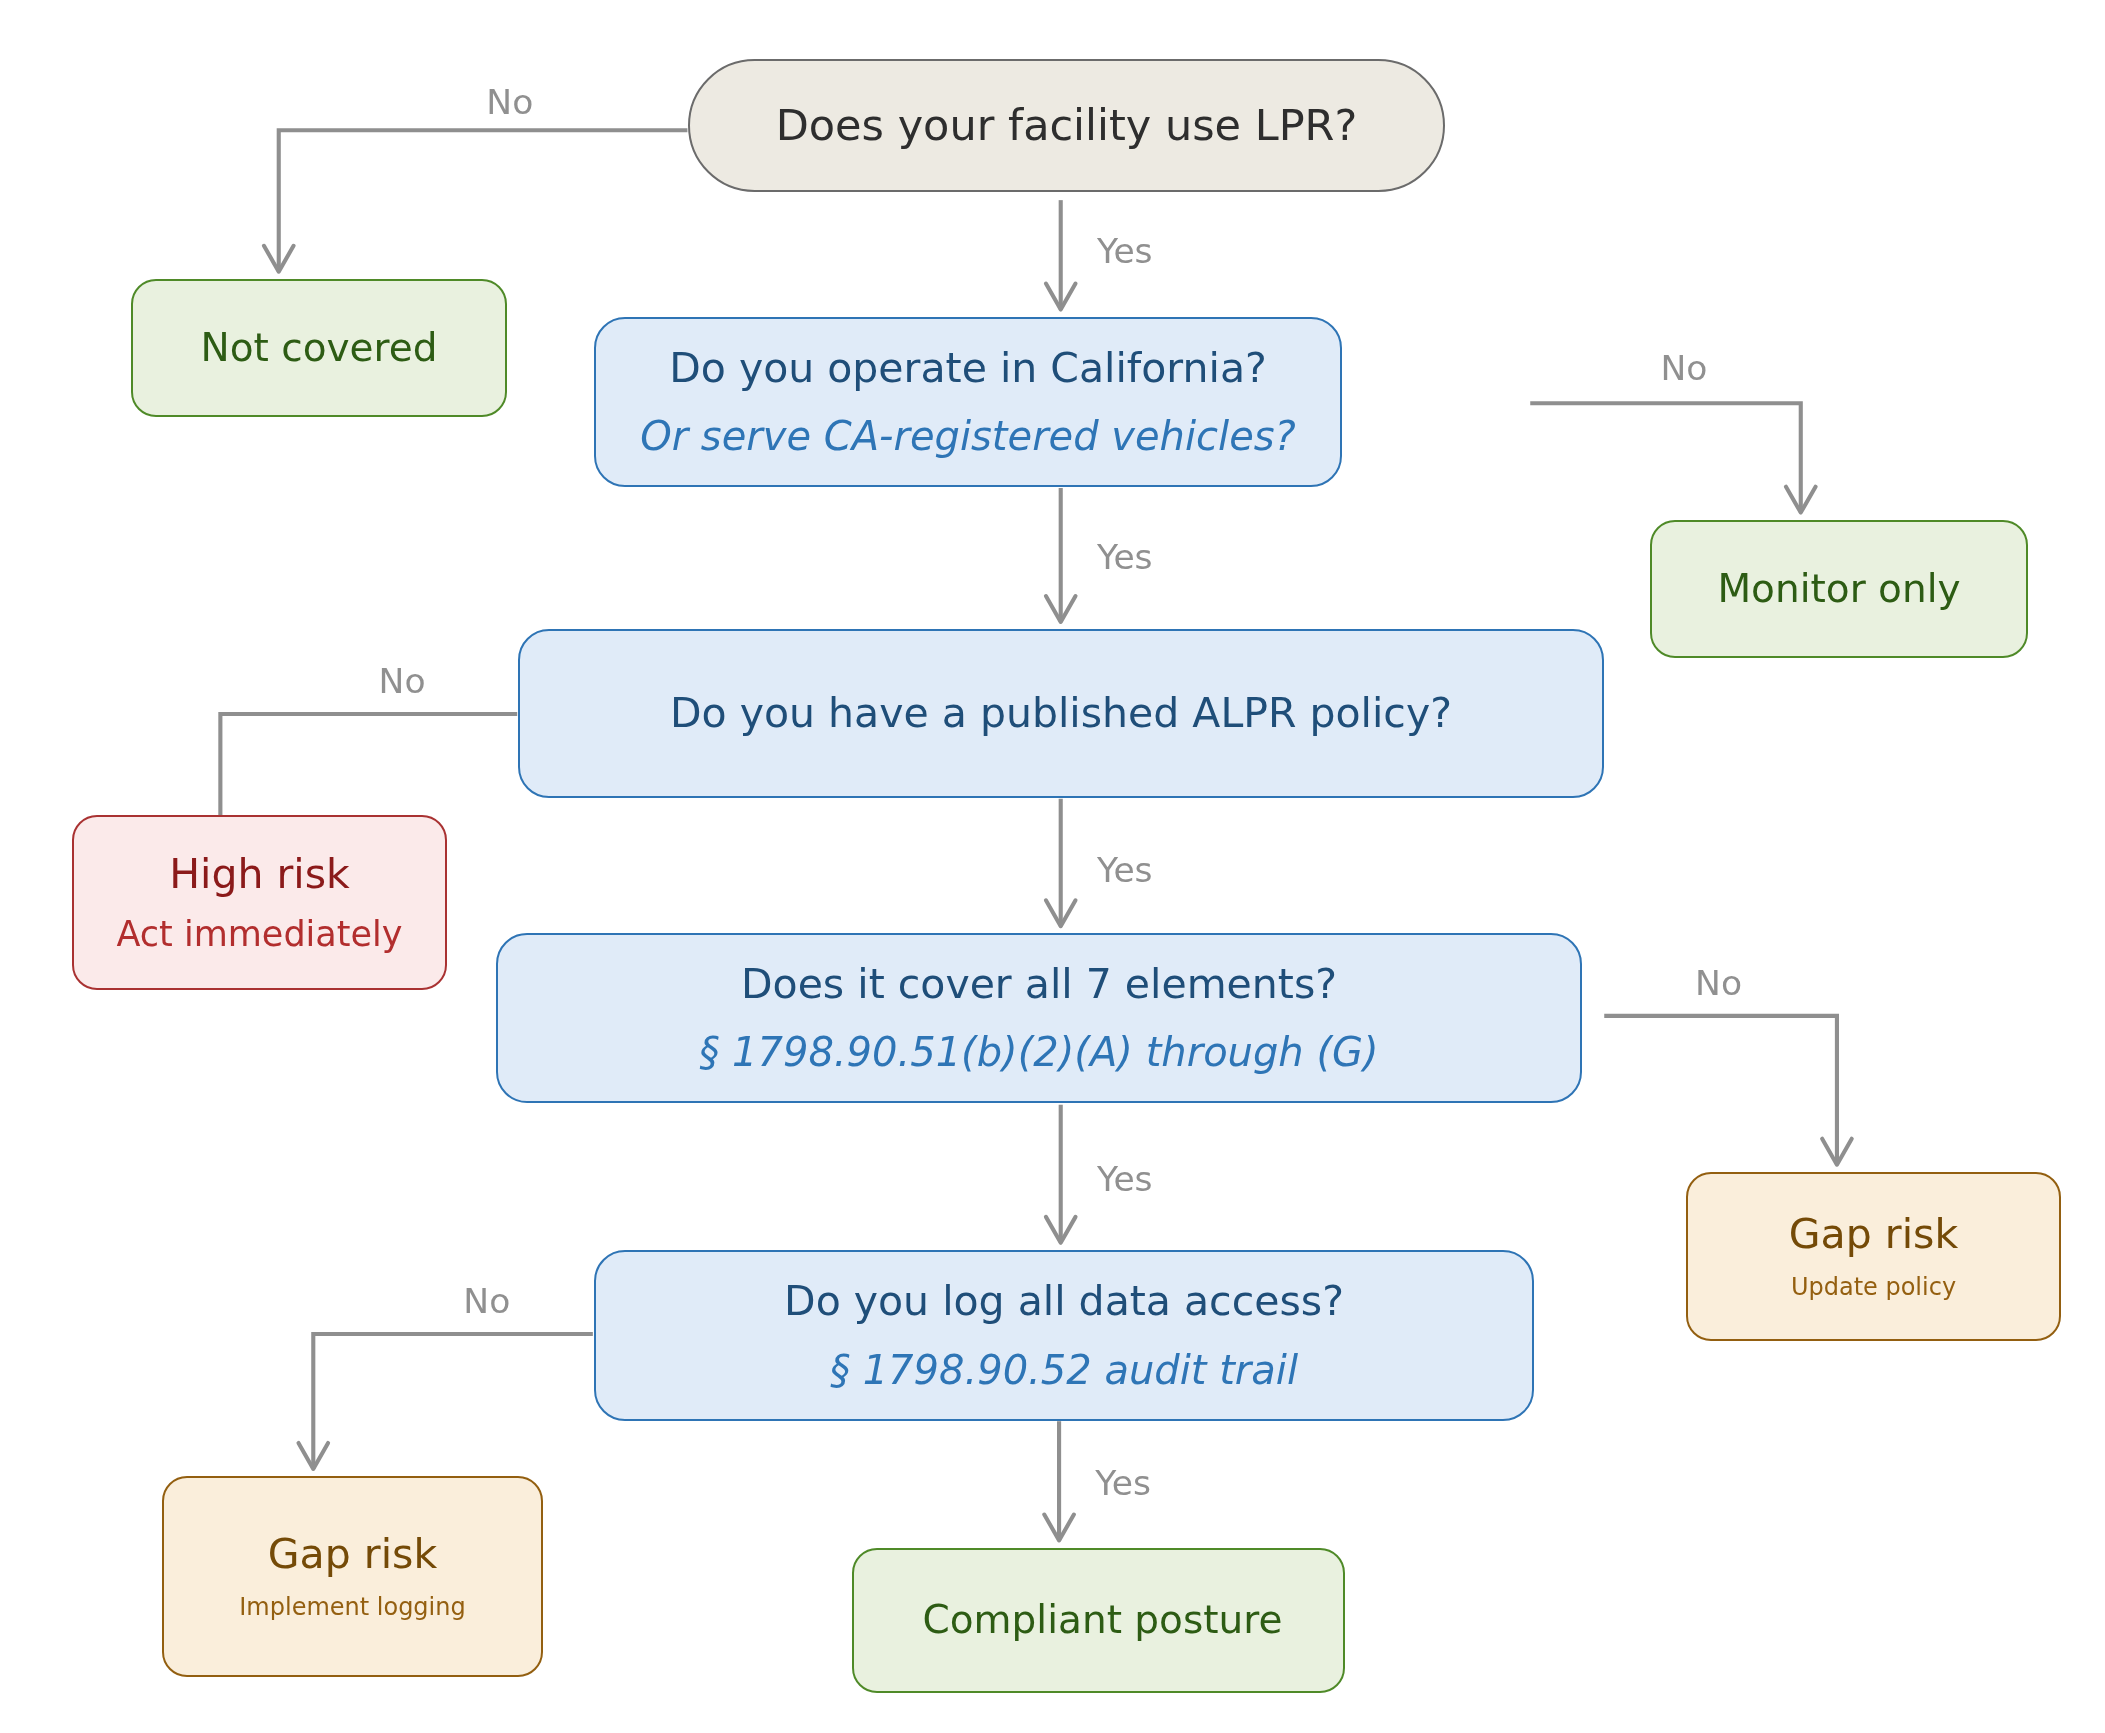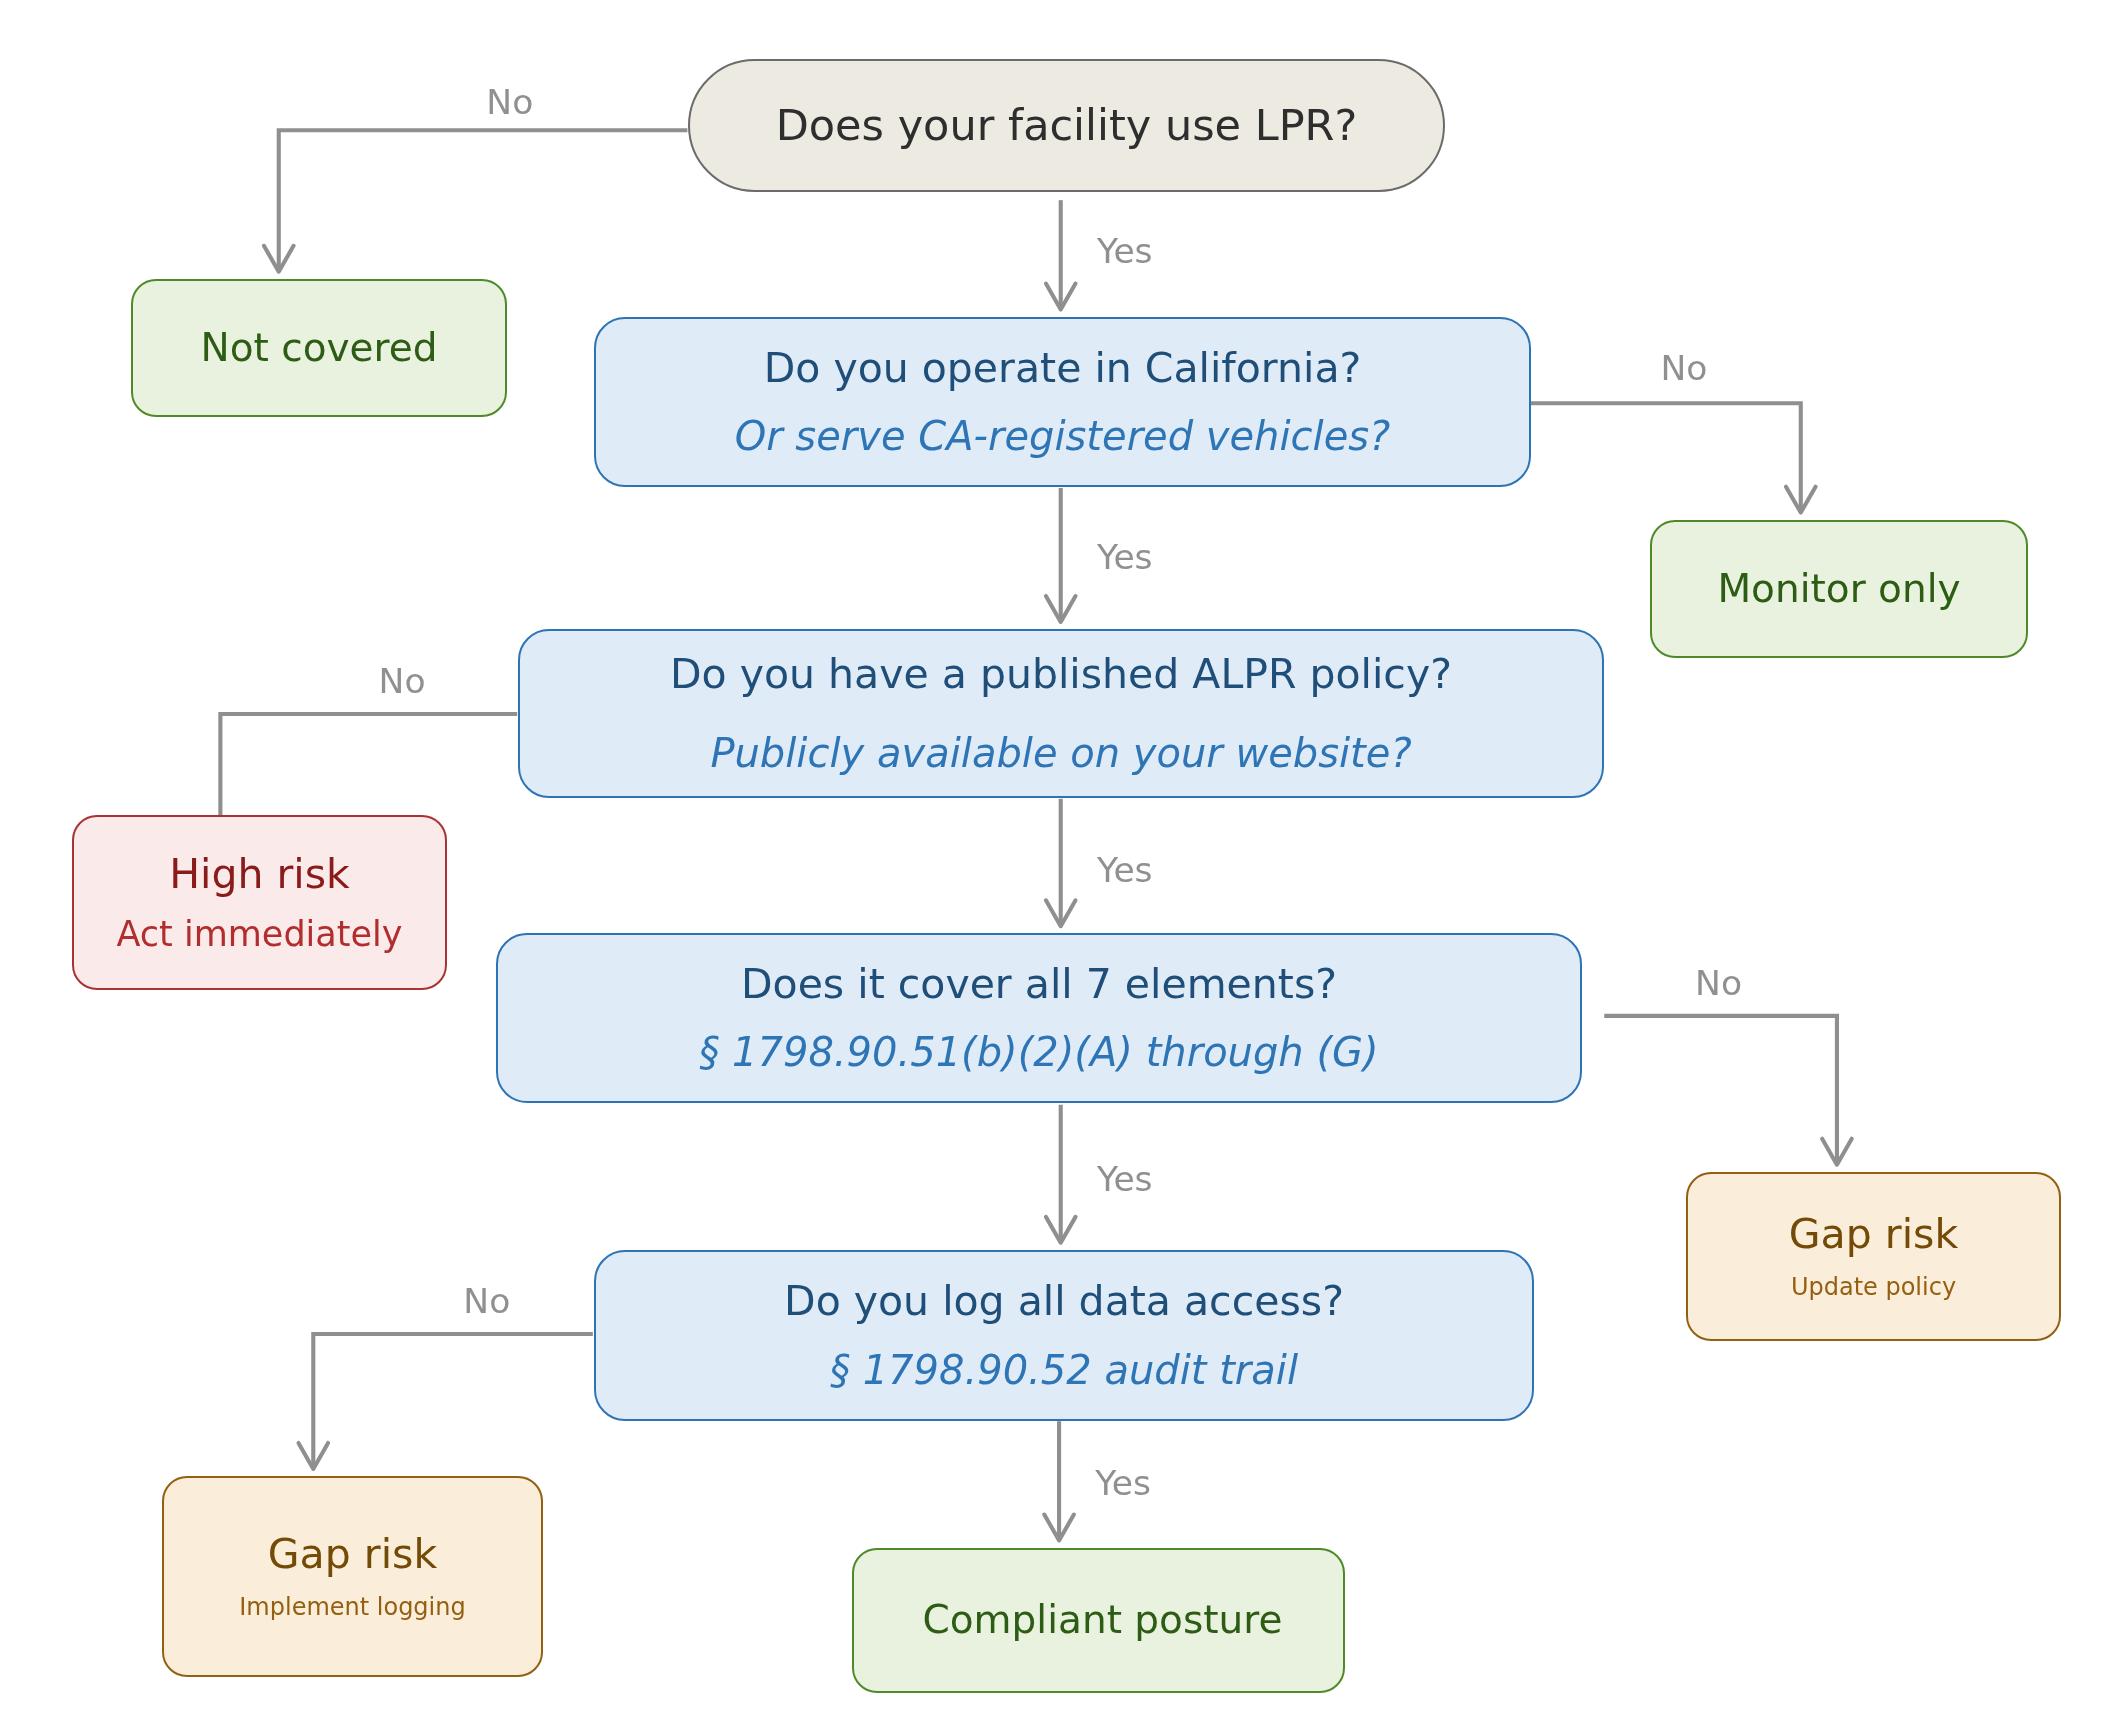--- a/index.html
+++ b/index.html
@@ -71,32 +71,31 @@
   </svg>
 
   <div class="node neutral pill" style="left:688px;top:59px;width:757px;height:133px;">
     <div class="label">Does your facility use LPR?</div>
   </div>
 
   <div class="node result good" style="left:92px;top:279px;width:376px;height:138px;">
     <div class="label">Not covered</div>
   </div>
 
-  <div class="node question" style="left:594px;top:317px;width:937px;height:170px;">
+  <div class="node question" style="left:594px;top:317px;width:748px;height:170px;">
     <div class="label">Do you operate in California?</div>
     <div class="sublabel">Or serve CA-registered vehicles?</div>
   </div>
 
   <div class="node result good" style="left:1611px;top:520px;width:378px;height:138px;">
     <div class="label">Monitor only</div>
   </div>
 
   <div class="node question" style="left:518px;top:629px;width:1086px;height:169px;gap:32px;">
     <div class="label">Do you have a published ALPR policy?</div>
-    <div class="sublabel">Publicly available on your website?</div>
   </div>
 
   <div class="node result danger" style="left:33px;top:815px;width:375px;height:175px;">
     <div class="label">High risk</div>
     <div class="sublabel">Act immediately</div>
   </div>
 
   <div class="node question" style="left:496px;top:933px;width:1086px;height:170px;">
     <div class="label">Does it cover all 7 elements?</div>
     <div class="sublabel">§ 1798.90.51(b)(2)(A) through (G)</div>

